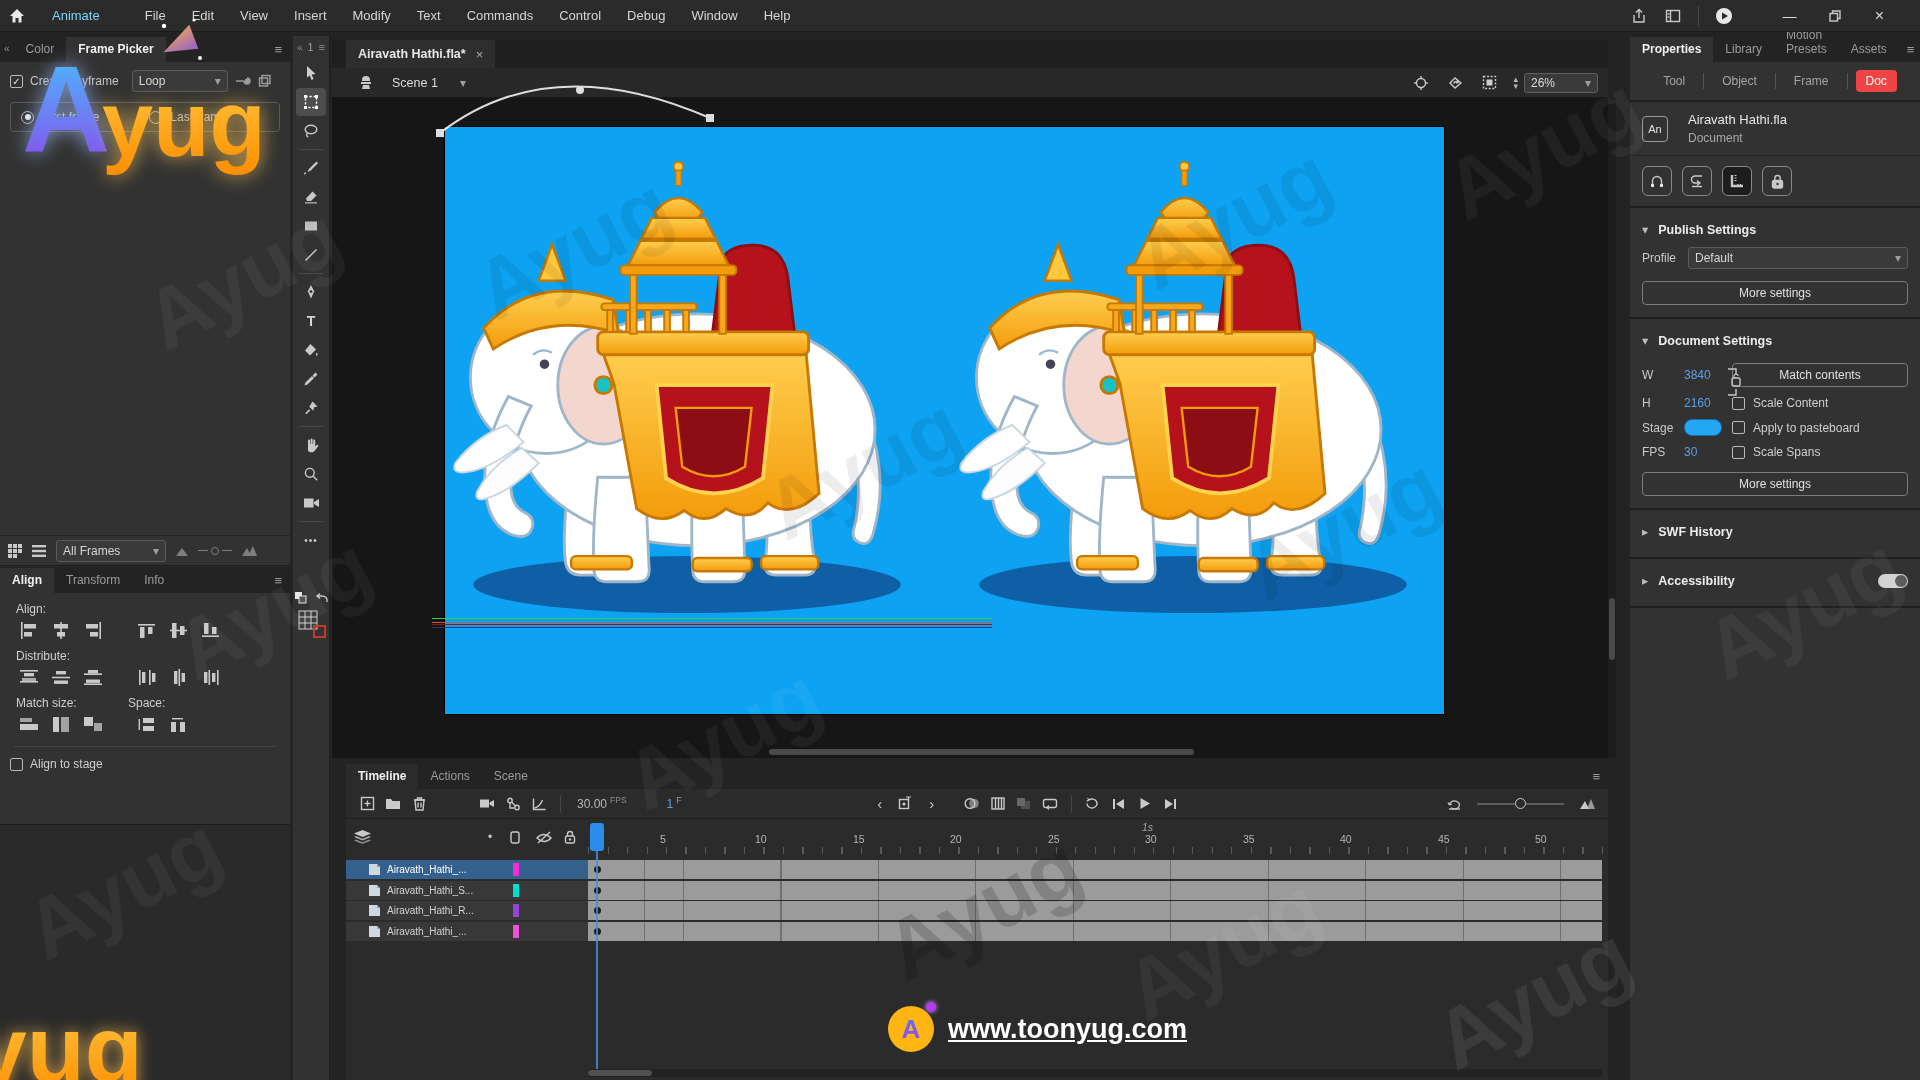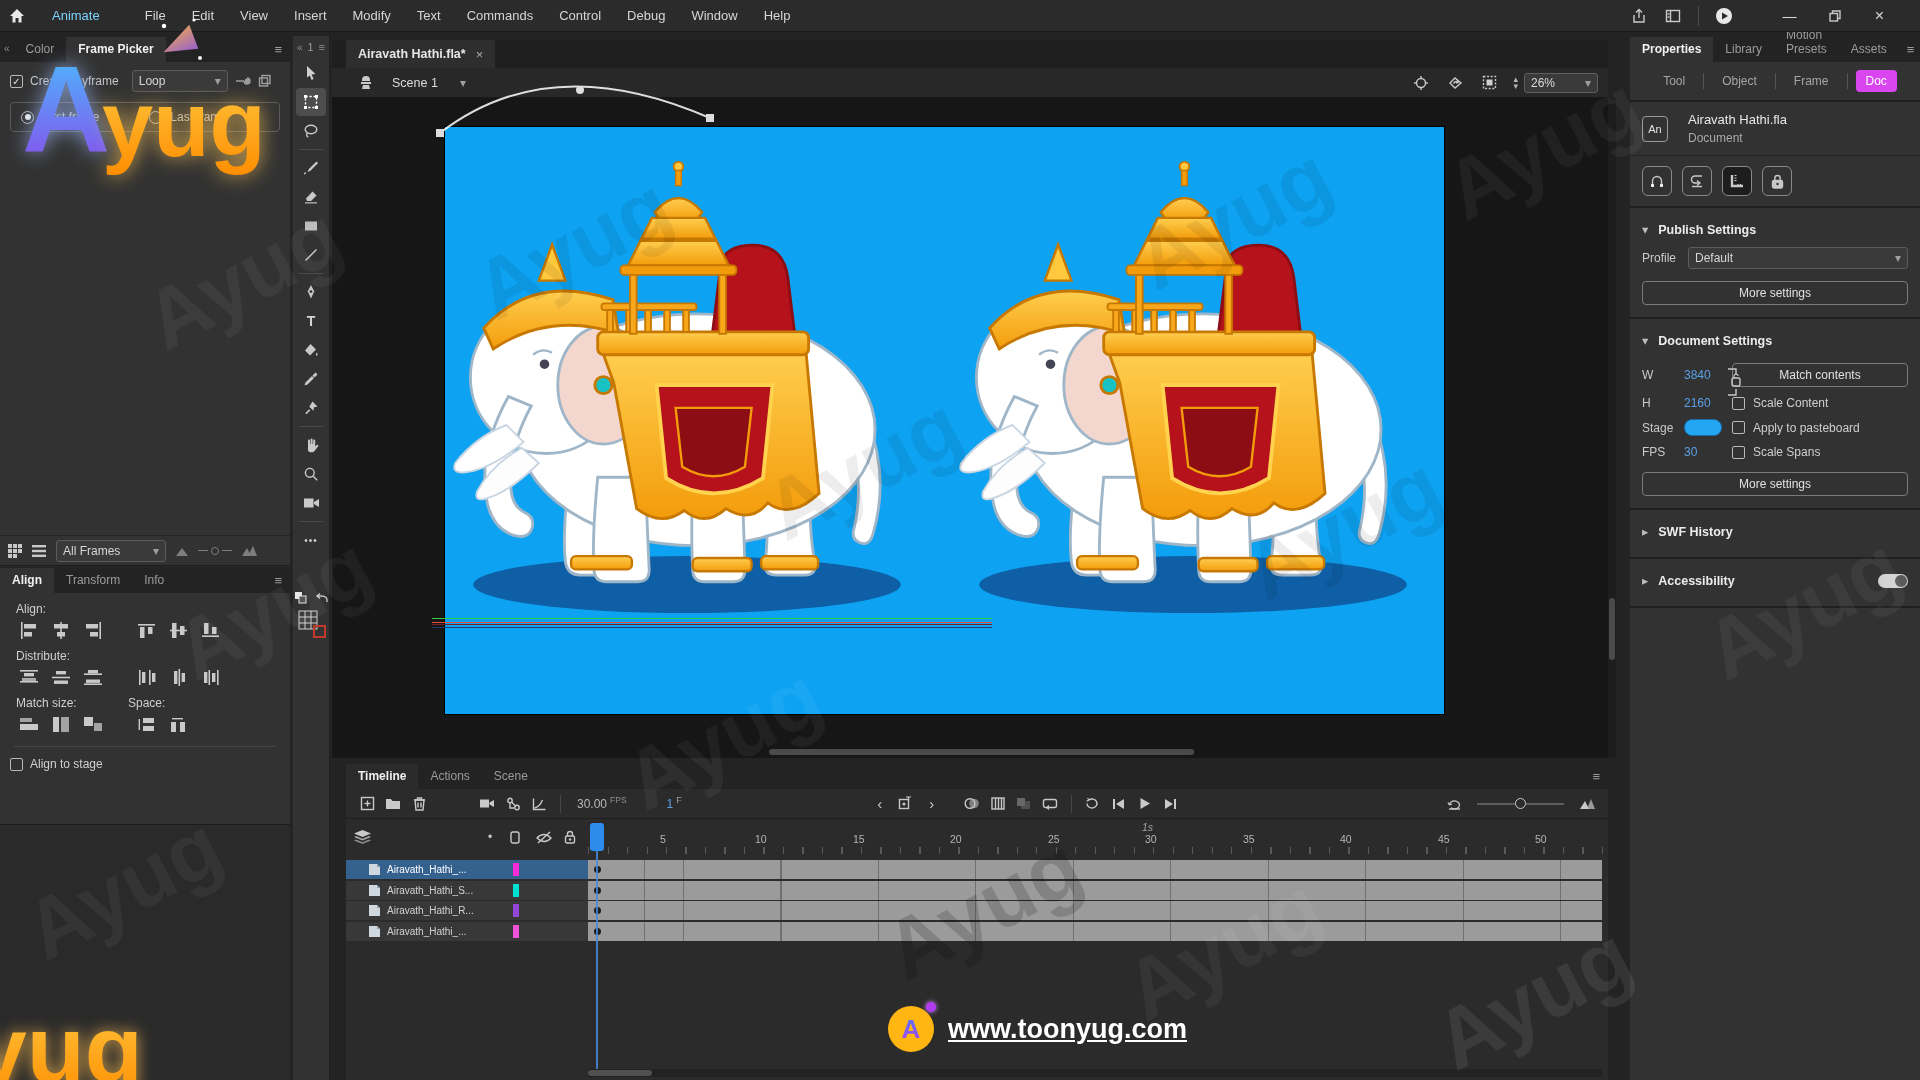--- a/index.html
+++ b/index.html
@@ -83,21 +83,21 @@
   #phline { position:absolute; left:250px; top:86px; width:2px; height:218px; background:rgba(70,140,220,.85); }
   #tl-bottomscroll { position:absolute; left:242px; bottom:3px; right:6px; height:8px; background:#222; }
   #tl-bottomscroll .thumb { position:absolute; left:0; top:1px; width:64px; height:6px; background:#505050; border-radius:3px; }
 
   
   #rightpanel { left:1630px; top:36px; width:290px; height:1044px; background:#323232; }
   .sec { border-bottom:2px solid #1f1f1f; padding:8px 12px 12px; }
   .sec-h { display:flex; align-items:center; gap:10px; color:#ececec; font-weight:bold; font-size:12.5px; padding:6px 0; }
   .btn { border:1px solid #7a7a7a; border-radius:4px; height:24px; display:flex; align-items:center; justify-content:center; color:#e0e0e0; font-size:12px; background:transparent; }
   .subtab { color:#a5a5a5; font-size:12px; padding:4px 10px; }
-  .subtab.active { background:#d946ef; color:#fff; border-radius:4px; }
+  .subtab.active { background:#ef4444; color:#fff; border-radius:4px; }
   .subsep { width:1px; height:16px; background:#555; }
   .val { color:#5AA0E6; }
   .iconbtn { width:30px; height:30px; border:1px solid #8a8a8a; border-radius:6px; display:flex; align-items:center; justify-content:center; }
   .dsrow { display:flex; align-items:center; margin-top:9px; }
   .dslabel { width:42px; color:#c9c9c9; }
   .dsval { width:48px; }
   .ck-row { display:flex; align-items:center; gap:8px; flex:1; }
   .toggle { width:30px; height:14px; background:#d2d2d2; border-radius:8px; position:relative; margin-left:auto; }
   .toggle::after { content:""; position:absolute; right:1px; top:1px; width:12px; height:12px; border-radius:50%; background:#5a5a5a; }
 

